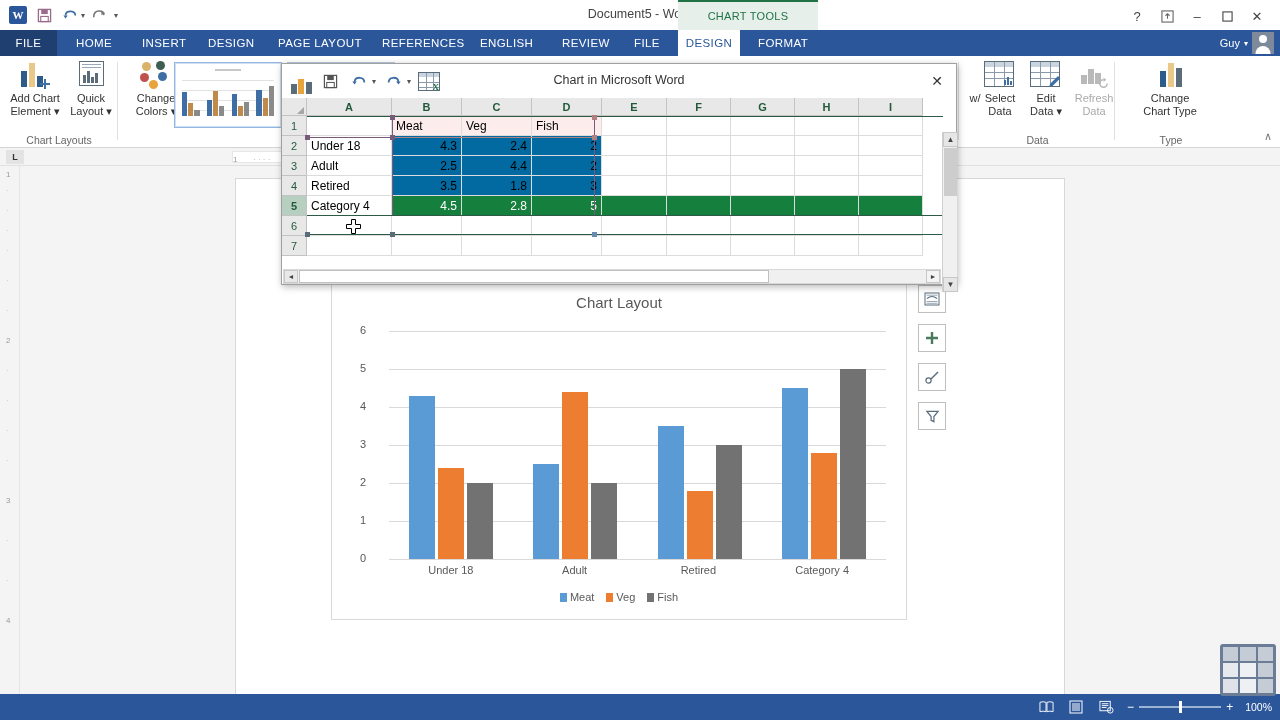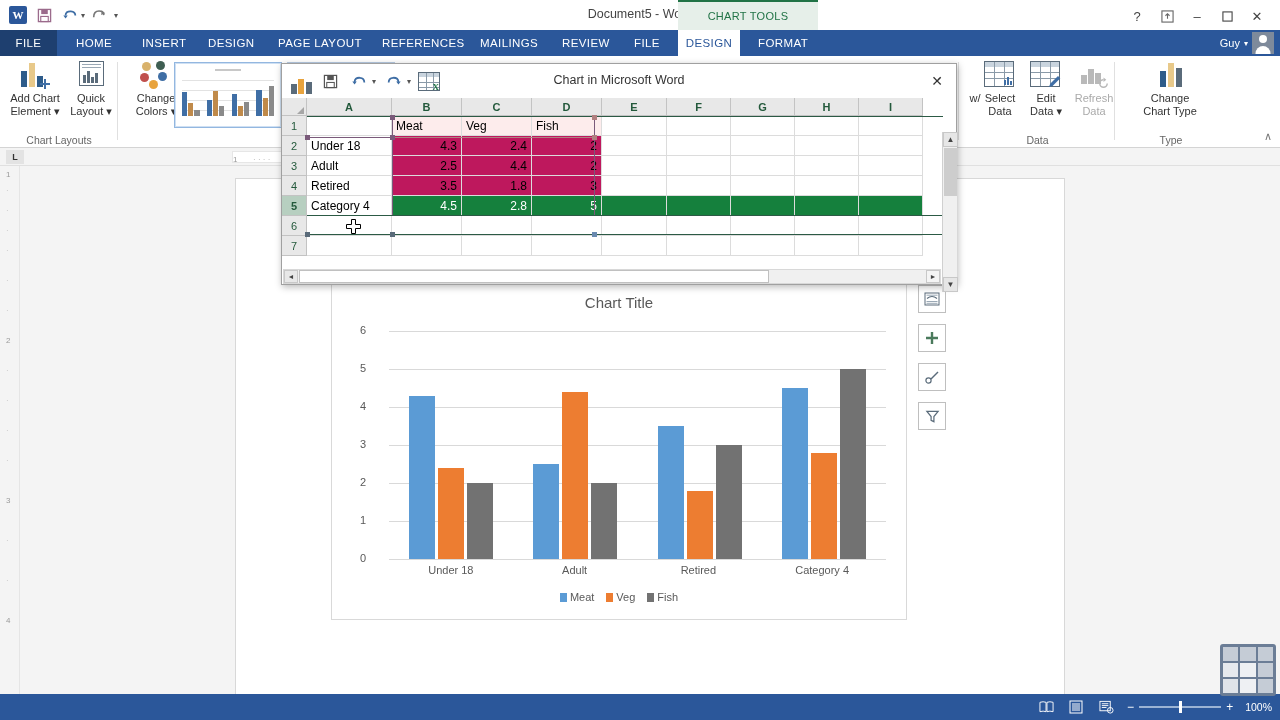--- a/index.html
+++ b/index.html
@@ -202,21 +202,21 @@
     display: flex; align-items: center; justify-content: center; font-size: 11px; color: #23593b;
   }
   .row.selected .rhdr { background: #b7cfc0; font-weight: bold; }
   .cell {
     border-right: 1px solid #dcdcdc; border-bottom: 1px solid #dcdcdc;
     font-size: 12px; color: #000; padding: 0 4px;
     display: flex; align-items: center; white-space: nowrap; overflow: hidden;
   }
   .cell.num { justify-content: flex-end; }
   .cell.hdrband { background: #fdecec; }
-  .cell.databand { background: #be185d; }
+  .cell.databand { background: #0369a1; }
   .cell.selband { background: #15803d; color: #fff; }
   .cell.selband.namecell { background: #ffffff; color: #000; }
 
   
   .selframe { position: absolute; pointer-events: none; }
   .handle { position: absolute; width: 5px; height: 5px; }
 
   .sheet-vscroll {
     position: absolute; right: 1px; top: 34px; width: 15px; height: 160px;
     background: #f0f0f0; border-left: 1px solid #d0d0d0;
@@ -307,21 +307,21 @@
     </div>
   </div>
 
   <div class="ribbon-tabs">
     <div class="tab file" style="left:0;width:57px">FILE</div>
     <div class="tab" style="left:66px">HOME</div>
     <div class="tab" style="left:132px">INSERT</div>
     <div class="tab" style="left:198px">DESIGN</div>
     <div class="tab" style="left:268px">PAGE LAYOUT</div>
     <div class="tab" style="left:372px">REFERENCES</div>
-    <div class="tab" style="left:470px">MAILINGS</div>
+    <div class="tab" style="left:470px">ENGLISH</div>
     <div class="tab" style="left:552px">REVIEW</div>
     <div class="tab" style="left:624px">FILE</div>
     <div class="tab active" style="left:678px;width:62px">DESIGN</div>
     <div class="tab" style="left:748px">FORMAT</div>
     <div class="user-area">
       <span class="user-name">Guy</span>
       <span style="font-size:8px;color:#fff">▾</span>
       <div class="avatar">
         <div style="position:relative;width:100%;height:100%">
           <div style="position:absolute;left:50%;top:3px;transform:translateX(-50%);width:8px;height:8px;border-radius:50%;background:#fff"></div>
@@ -524,21 +524,21 @@
     <span class="vm" style="top:370px;color:#c8c8c8">·</span>
     <span class="vm" style="top:410px;color:#c8c8c8">·</span>
     <span class="vm" style="top:450px">4</span>
   </div>
 
   <div class="docarea">
     <div class="page"></div>
   </div>
 
   <div class="chartobj">
-    <div class="chart-title">Chart Title</div>
+    <div class="chart-title">Chart Layout</div>
     <div class="plot">
       <div class="gridline" style="top:0px"></div>
       <div class="gridline" style="top:38px"></div>
       <div class="gridline" style="top:76px"></div>
       <div class="gridline" style="top:114px"></div>
       <div class="gridline" style="top:152px"></div>
       <div class="gridline" style="top:190px"></div>
       <div class="gridline" style="top:228px"></div>
 
       <span class="ylab" style="top:0px">6</span>

